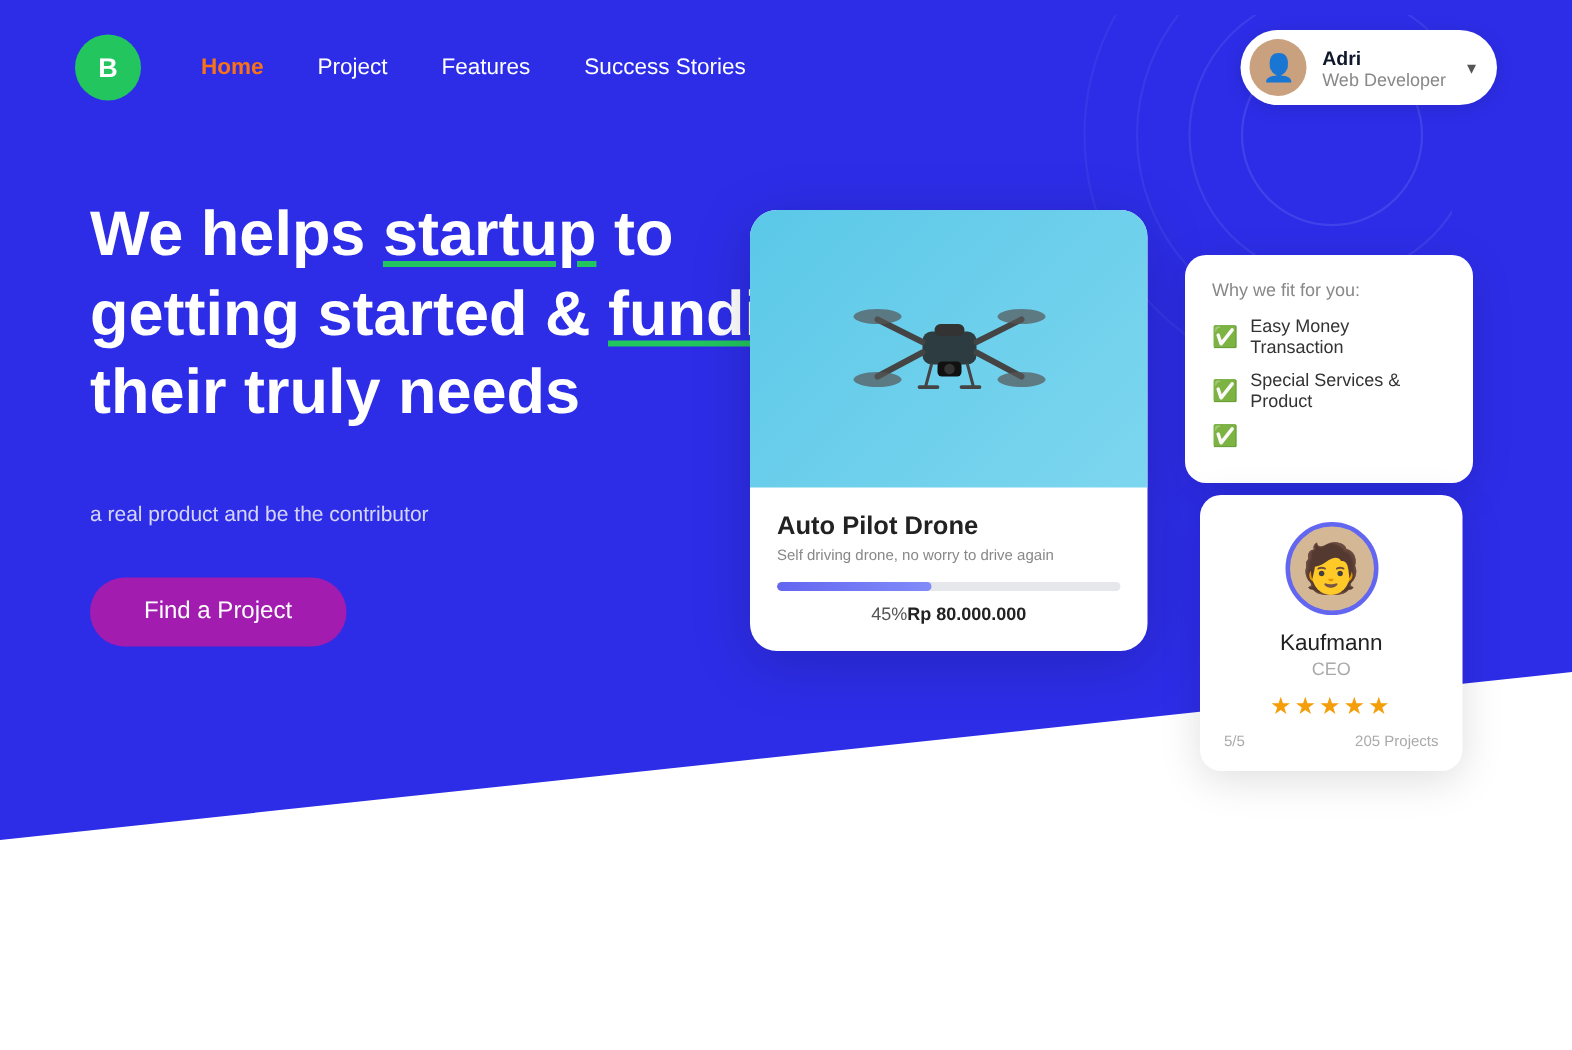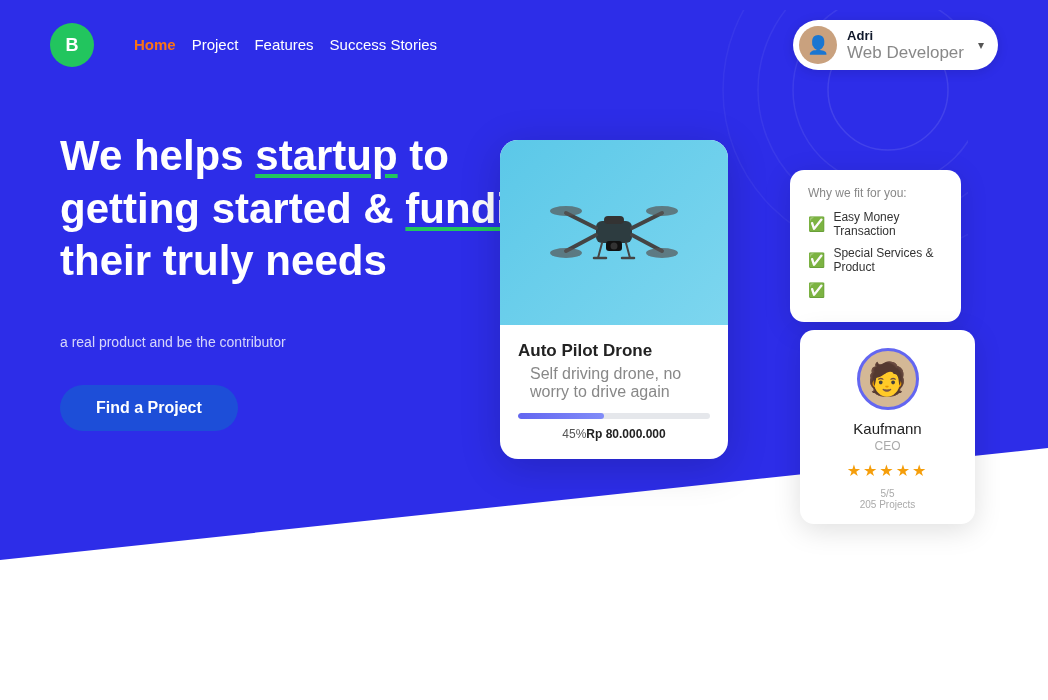--- a/index.html
+++ b/index.html
@@ -19,21 +19,21 @@
       width: 44px; height: 44px;
       background: #22c55e;
       border-radius: 50%;
       display: flex; align-items: center; justify-content: center;
       color: white; font-weight: bold; font-size: 18px;
       margin-right: 40px;
       flex-shrink: 0;
     }
     .nav-links {
       display: flex;
-      gap: 16px;
+      gap: 36px;
       list-style: none;
       flex: 1;
       align-items: flex-end;
     }
     .nav-links a {
       text-decoration: none;
       font-size: 15px;
       color: white;
     }
     .nav-links a.active {
@@ -52,21 +52,21 @@
     .user-avatar {
       width: 38px; height: 38px;
       border-radius: 50%;
       background: #c9a17e;
       overflow: hidden;
       display: flex; align-items: center; justify-content: center;
       font-size: 18px;
     }
     .user-info { display: flex; flex-direction: column; }
     .user-name { font-size: 13px; font-weight: 600; color: #0f172a; }
-    .user-role { font-size: 17px; color: #888; }
+    .user-role { font-size: 12px; color: #888; }
     .chevron-icon { color: #555; font-size: 12px; margin-left: 4px; }
 
     
     .hero {
       position: absolute;
       top: 0; left: 0;
       width: 1048px;
       height: 560px;
       background: #2d2de8;
       clip-path: polygon(0 0, 100% 0, 100% 80%, 0 100%);
@@ -99,55 +99,55 @@
       text-underline-offset: 4px;
     }
     .hero-subtitle {
       margin-top: 20px;
       font-size: 14px;
       color: rgba(255,255,255,0.8);
       line-height: 1.7;
     }
     .find-btn {
       margin-top: 30px;
-      background: #1d4ed8;
+      background: #a21caf;
       color: white;
       border: none;
       border-radius: 30px;
       padding: 14px 36px;
       font-size: 16px;
-      font-weight: 700;
+      font-weight: 400;
       cursor: pointer;
       display: inline-block;
     }
 
     
     .project-card {
       position: absolute;
       top: 140px;
       left: 500px;
-      width: 228px;
+      width: 265px;
       background: white;
       border-radius: 18px;
       overflow: hidden;
       box-shadow: 0 8px 40px rgba(0,0,0,0.18);
       z-index: 6;
     }
     .project-card-image {
       width: 100%;
       height: 185px;
       background: linear-gradient(135deg, #5bc8e8 0%, #7dd6ef 100%);
       display: flex; align-items: center; justify-content: center;
       overflow: hidden;
     }
     
     .drone-svg { width: 140px; height: 140px; }
     .project-card-body { padding: 16px 18px 18px; }
     .project-title { font-size: 17px; font-weight: 700; color: #222; }
-    .project-desc { font-size: 16px; color: #888; margin-top: 4px; margin-left: 12px; }
+    .project-desc { font-size: 10px; color: #888; margin-top: 4px; }
     .progress-bar-bg {
       margin-top: 12px;
       height: 6px;
       background: #e5e7eb;
       border-radius: 99px;
       overflow: hidden;
     }
     .progress-bar-fill {
       height: 100%;
       background: linear-gradient(to right, #6366f1, #818cf8);
@@ -161,21 +161,21 @@
       font-size: 12px;
     }
     .project-percent { color: #555; }
     .project-amount { color: #222; font-weight: 600; }
 
     
     .why-fit-card {
       position: absolute;
       top: 170px;
       left: 790px;
-      width: 171px;
+      width: 192px;
       background: white;
       border-radius: 14px;
       padding: 16px 18px;
       box-shadow: 0 6px 28px rgba(0,0,0,0.13);
       z-index: 7;
     }
     .why-fit-title { font-size: 12px; color: #888; margin-bottom: 10px; }
     .why-fit-item {
       display: flex;
       align-items: center;
@@ -211,21 +211,20 @@
     .person-avatar-inner { font-size: 32px; }
     .person-name { font-size: 15px; font-weight: 400; color: #222; }
     .person-role { font-size: 12px; color: #aaa; margin-top: 2px; }
     .stars { color: #f59e0b; font-size: 16px; margin-top: 8px; letter-spacing: 2px; }
     .person-meta {
       display: flex;
       justify-content: space-between;
       margin-top: 8px;
       font-size: 10px;
       color: #aaa;
-      flex-direction: column;
     }
   </style>
 </head>
 <body>
 
 <div class="hero">
 
   <div style="position:absolute; right:80px; top:10px; pointer-events:none;">
     <svg width="280" height="280" viewBox="0 0 280 280" fill="none">
       <circle cx="200" cy="80" r="60" stroke="rgba(255,255,255,0.1)" stroke-width="1.5"></circle>

